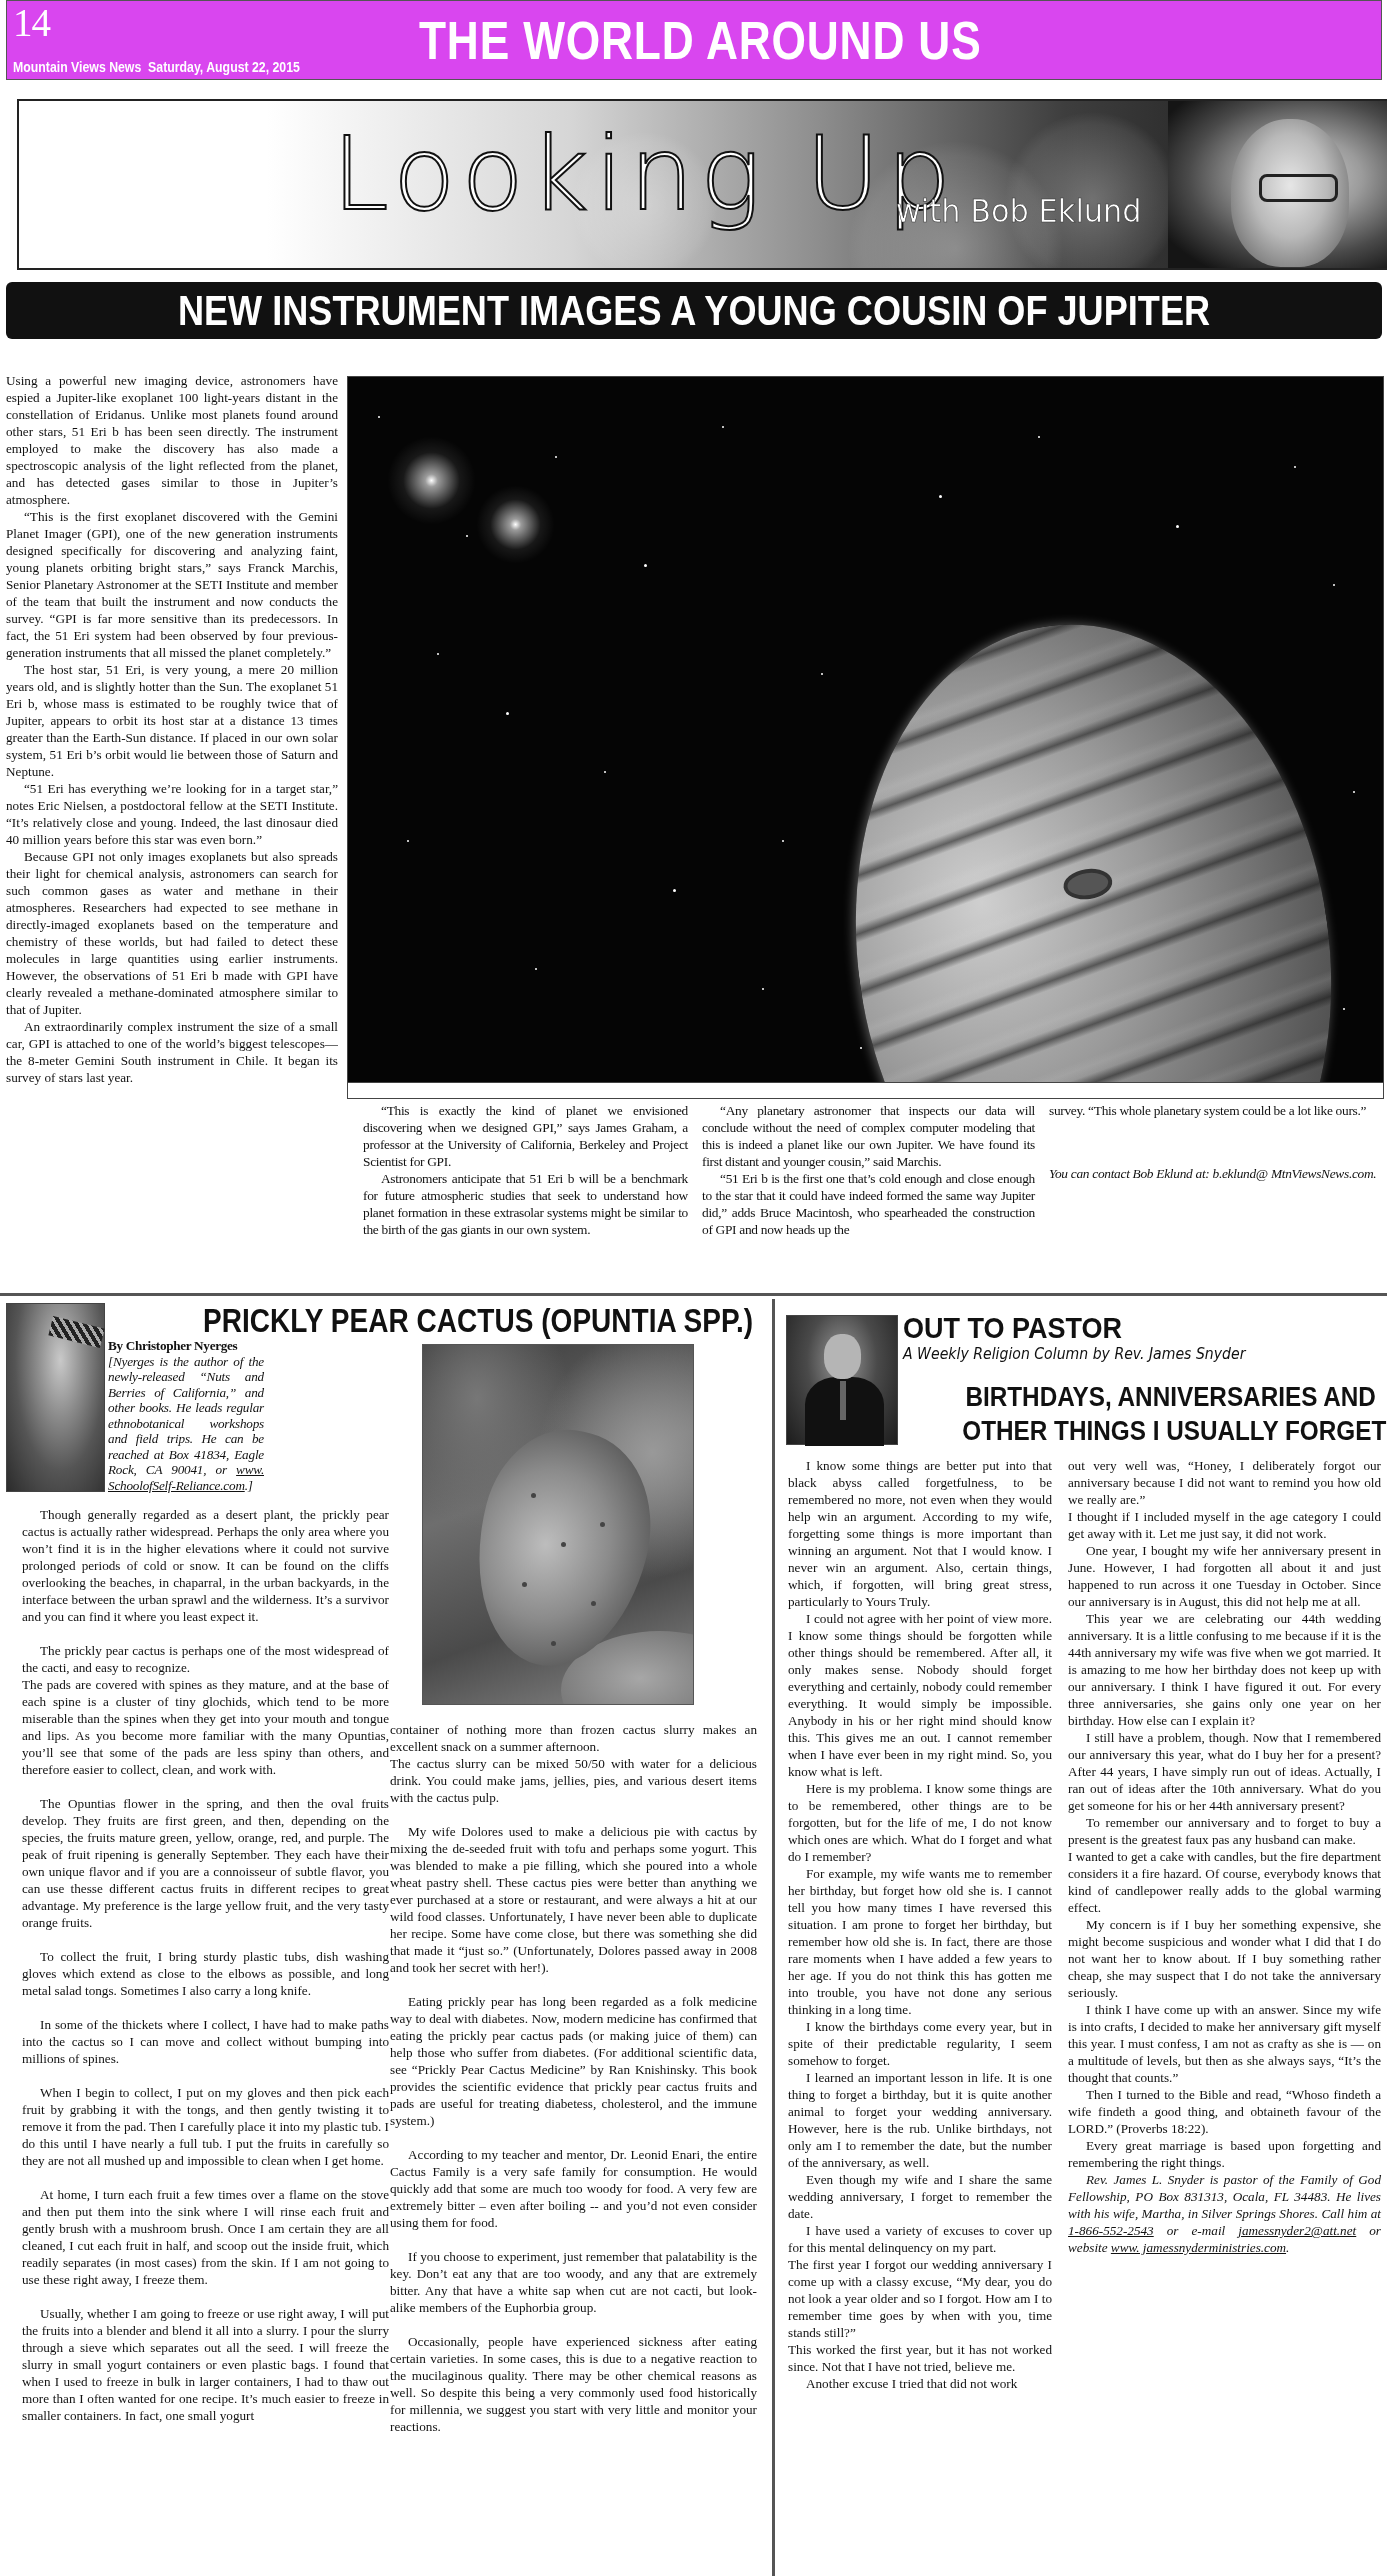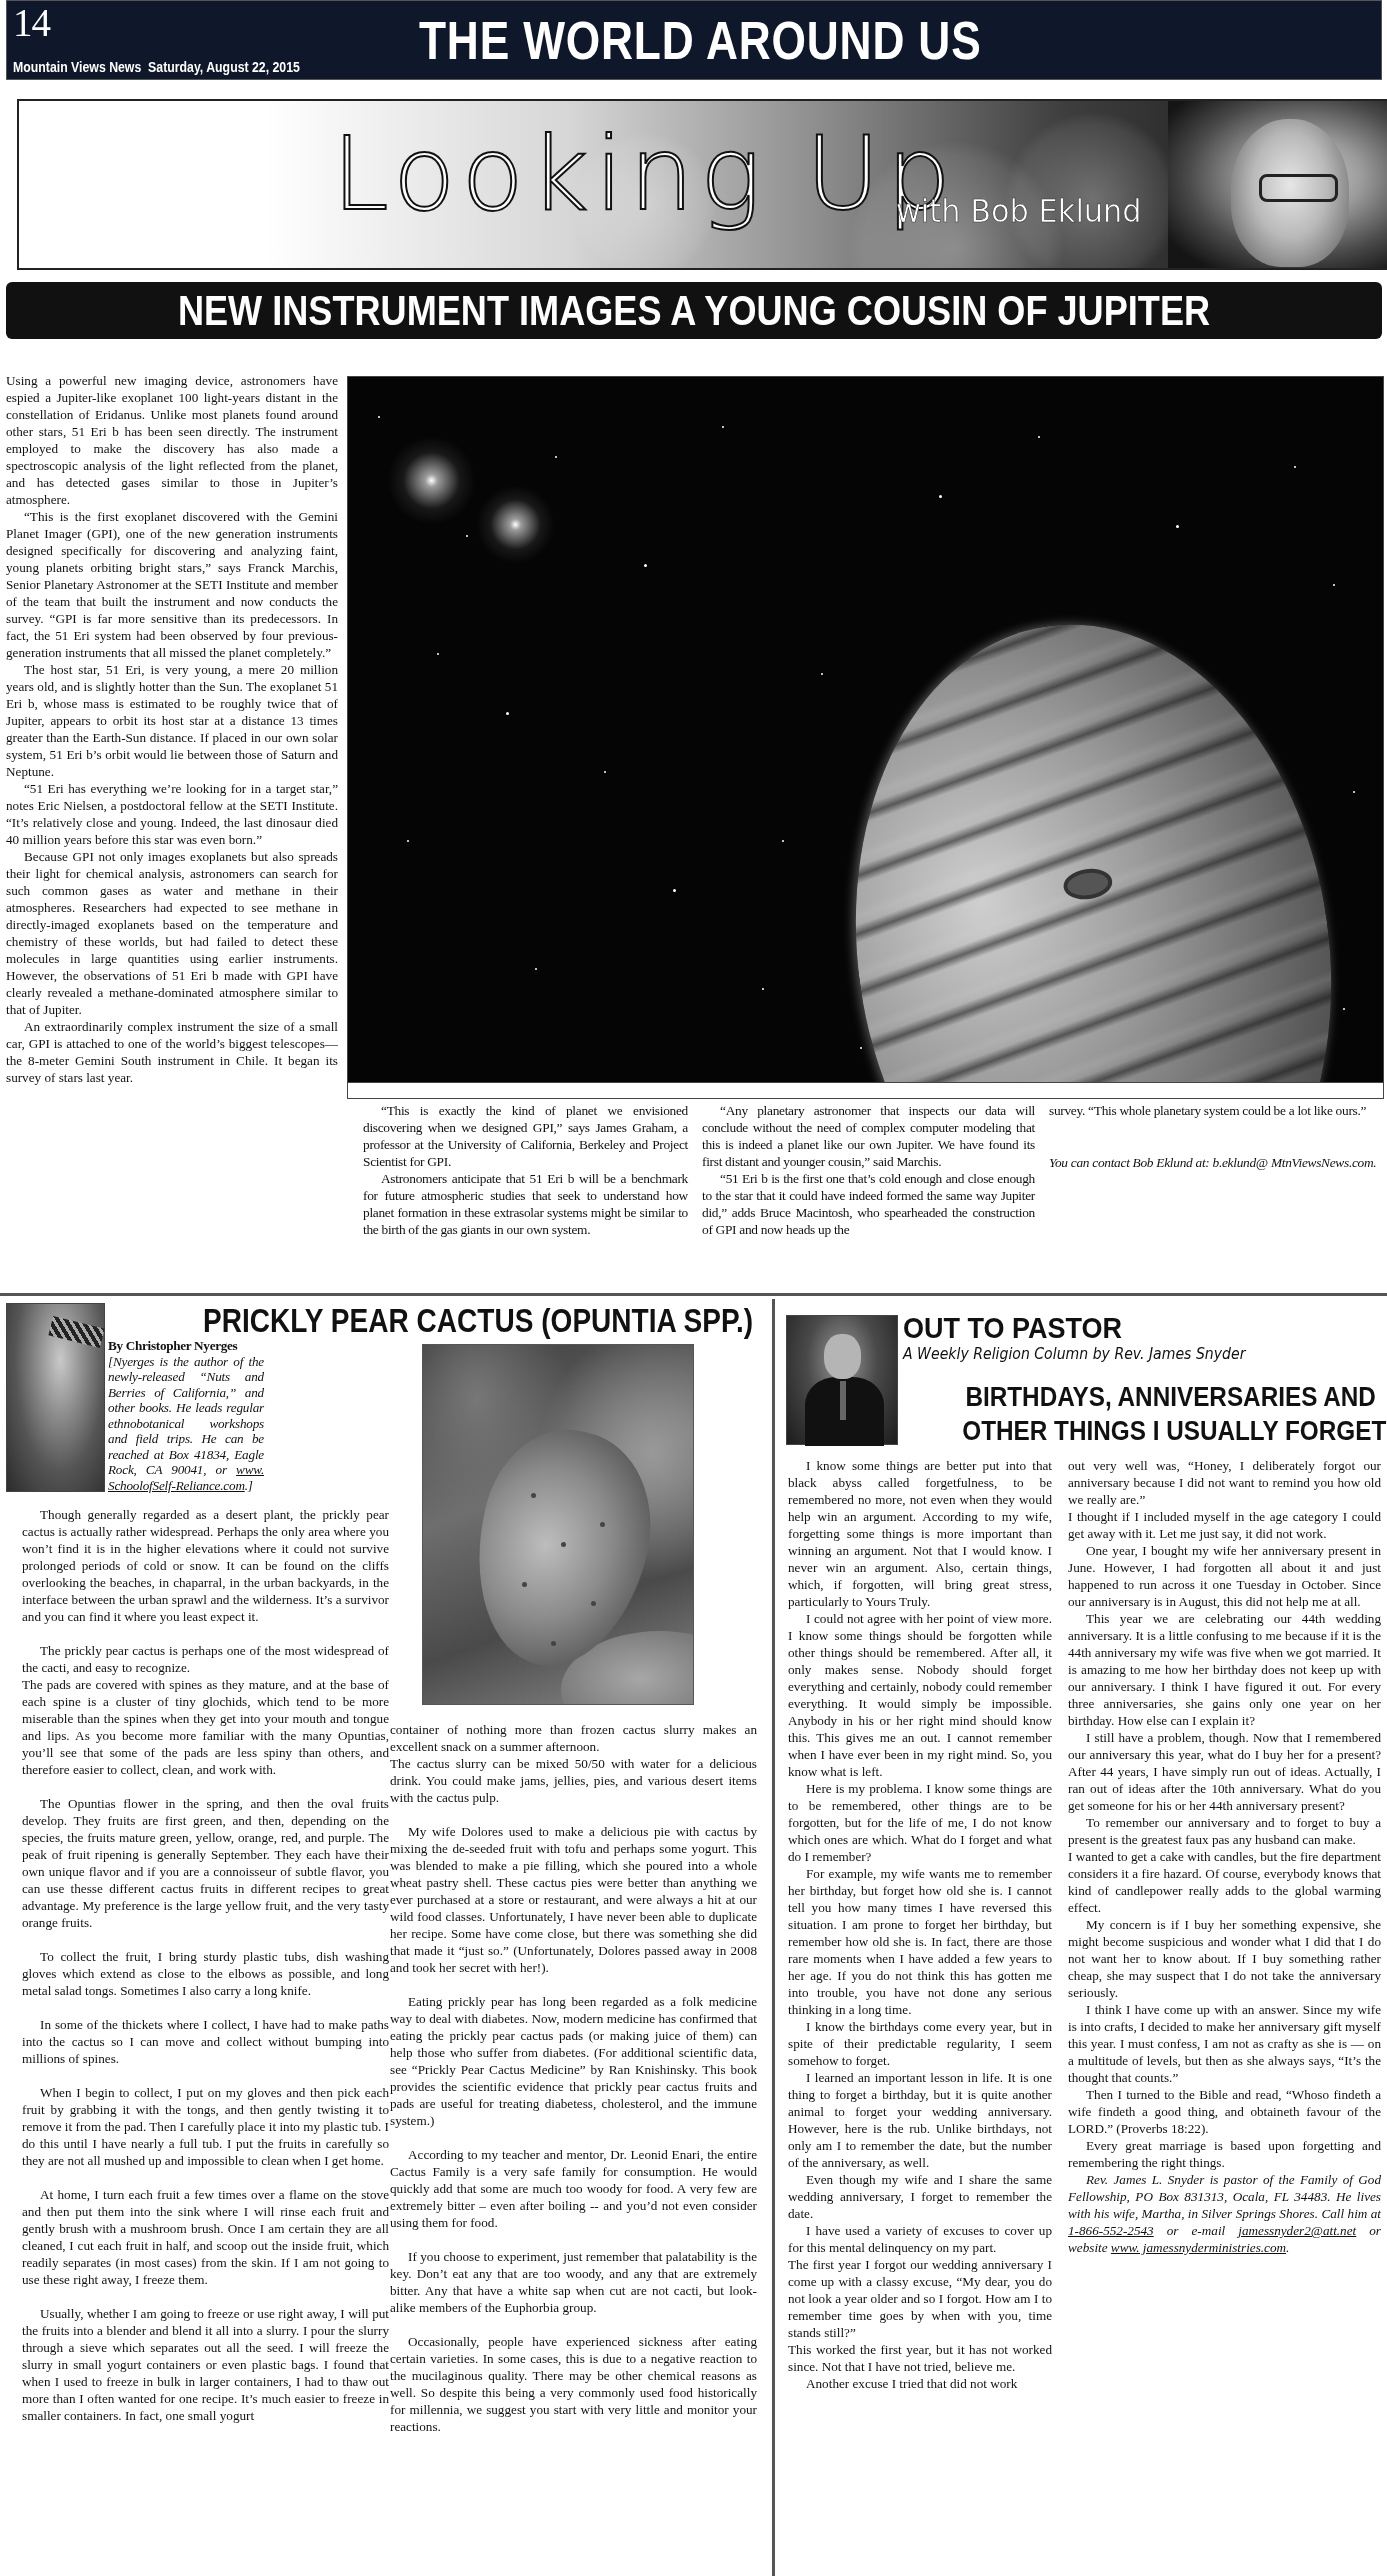--- a/index.html
+++ b/index.html
@@ -1,20 +1,20 @@
 <!DOCTYPE html>
 <html><head>
 <meta charset="utf-8">
 <style>
   * { box-sizing: border-box; margin: 0; padding: 0; }
   html, body { width: 1388px; height: 2576px; background: #fff; overflow: hidden; }
   body { position: relative; font-family: "Liberation Serif", "DejaVu Serif", serif; color: #111; }
 
   
-  .masthead { position: absolute; left: 6px; top: 0; width: 1376px; height: 80px; background: #0f172a; border: 1px solid #555; }
+  .masthead { position: absolute; left: 6px; top: 0; width: 1376px; height: 80px; background: #d946ef; border: 1px solid #555; }
   .page-num { position: absolute; left: 6px; top: 0; font-family: "Liberation Serif", serif; font-size: 39px; line-height: 43px; color: #fff; letter-spacing: -1px; }
   .pub-line { position: absolute; left: 6px; top: 57px; font-family: "Liberation Sans", sans-serif; font-weight: bold; font-size: 15px; color: #fff; transform: scaleX(0.82); transform-origin: left; white-space: nowrap; }
   .section-title { position: absolute; left: 412px; top: 8px; font-family: "Liberation Sans", sans-serif; font-weight: bold; font-size: 54px; line-height: 63px; color: #fff; transform: scaleX(0.82); transform-origin: left; white-space: nowrap; letter-spacing: 1px; }
 
   
   .banner { position: absolute; left: 17px; top: 99px; width: 1380px; height: 171px; border: 2px solid #222;
     background: linear-gradient(90deg, #fff 0%, #fff 18%, #d6d6d6 40%, #8e8e8e 58%, #3e3e3e 76%, #111 100%); overflow: hidden; }
   .banner .glow { position: absolute; border-radius: 50%; background: radial-gradient(circle, rgba(255,255,255,0.28) 0%, rgba(255,255,255,0.08) 60%, rgba(255,255,255,0) 70%); }
   .banner-title { position: absolute; left: 313px; top: 4px; font-family: "DejaVu Sans", sans-serif; font-weight: 200; font-size: 102px; line-height: 138px; color: #fff; -webkit-text-stroke: 2px #111; letter-spacing: 6px; white-space: nowrap; }
   .banner-byline { position: absolute; left: 877px; top: 91px; font-family: "DejaVu Sans", sans-serif; font-size: 32px; color: #fff; -webkit-text-stroke: 0.6px #333; white-space: nowrap; transform: scaleX(0.95); transform-origin: left; }
@@ -149,21 +149,21 @@
 <div class="col cond" style="left:363px;top:1102px;width:325px;">
   <p>“This is exactly the kind of planet we envisioned discovering when we designed GPI,” says James Graham, a professor at the University of California, Berkeley and Project Scientist for GPI.</p>
   <p>Astronomers anticipate that 51 Eri b will be a benchmark for future atmospheric studies that seek to understand how planet formation in these extrasolar systems might be similar to the birth of the gas giants in our own system.</p>
 </div>
 <div class="col cond" style="left:702px;top:1102px;width:333px;">
   <p>“Any planetary astronomer that inspects our data will conclude without the need of complex computer modeling that this is indeed a planet like our own Jupiter. We have found its first distant and younger cousin,” said Marchis.</p>
   <p>“51 Eri b is the first one that’s cold enough and close enough to the star that it could have indeed formed the same way Jupiter did,” adds Bruce Macintosh, who spearheaded the construction of GPI and now heads up the</p>
 </div>
 <div class="col cond" style="left:1049px;top:1102px;width:333px;">
   <p class="noindent">survey. “This whole planetary system could be a lot like ours.”</p>
-  <p class="noindent italic" style="margin-top:35px;">You can contact Bob Eklund at: b.eklund@ MtnViewsNews.com.</p>
+  <p class="noindent italic" style="margin-top:46px;">You can contact Bob Eklund at: b.eklund@ MtnViewsNews.com.</p>
 </div>
 
 <div class="hr"></div>
 <div class="vr"></div>
 
 <div class="nyerges-photo">
     <div class="hair"></div>
   </div>
 <div class="cactus-title">PRICKLY PEAR CACTUS (OPUNTIA SPP.)</div>
 <div class="byline">

